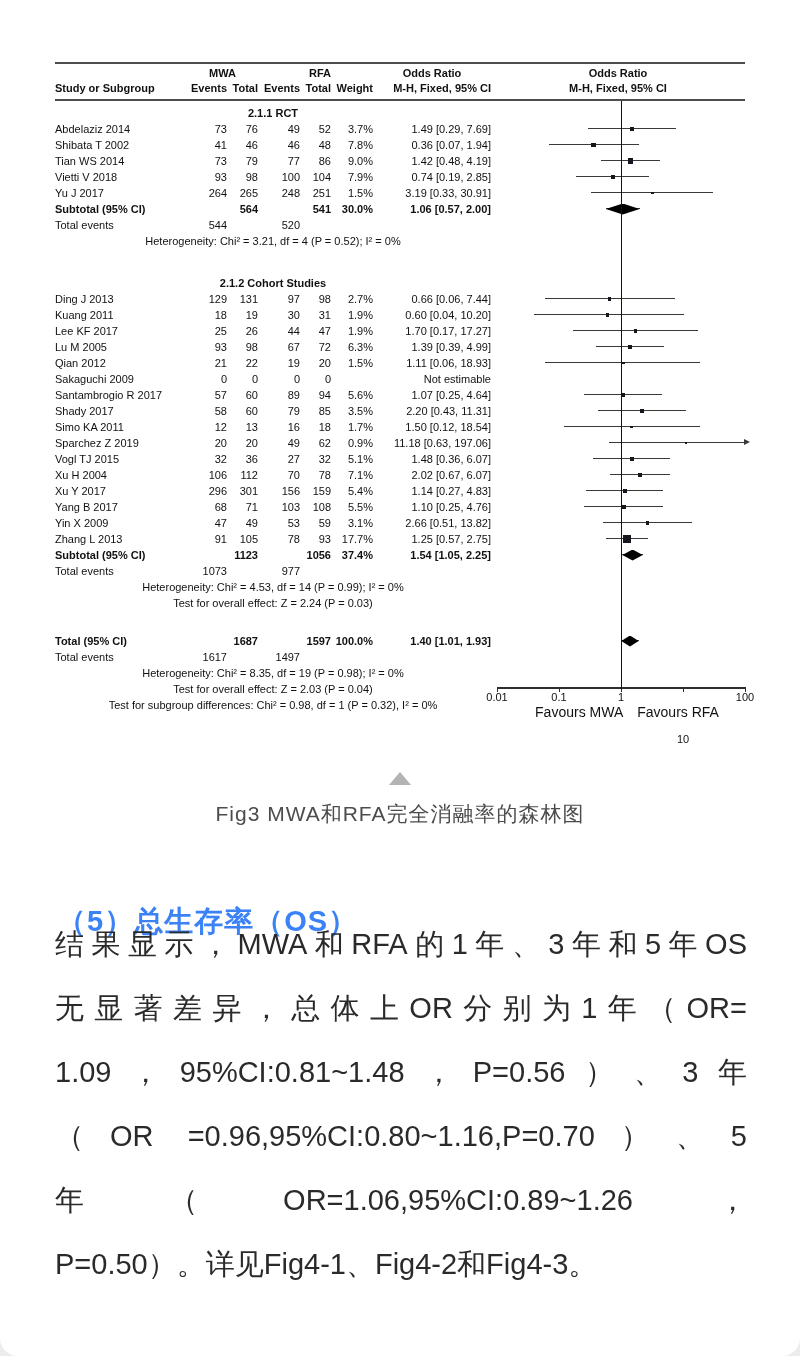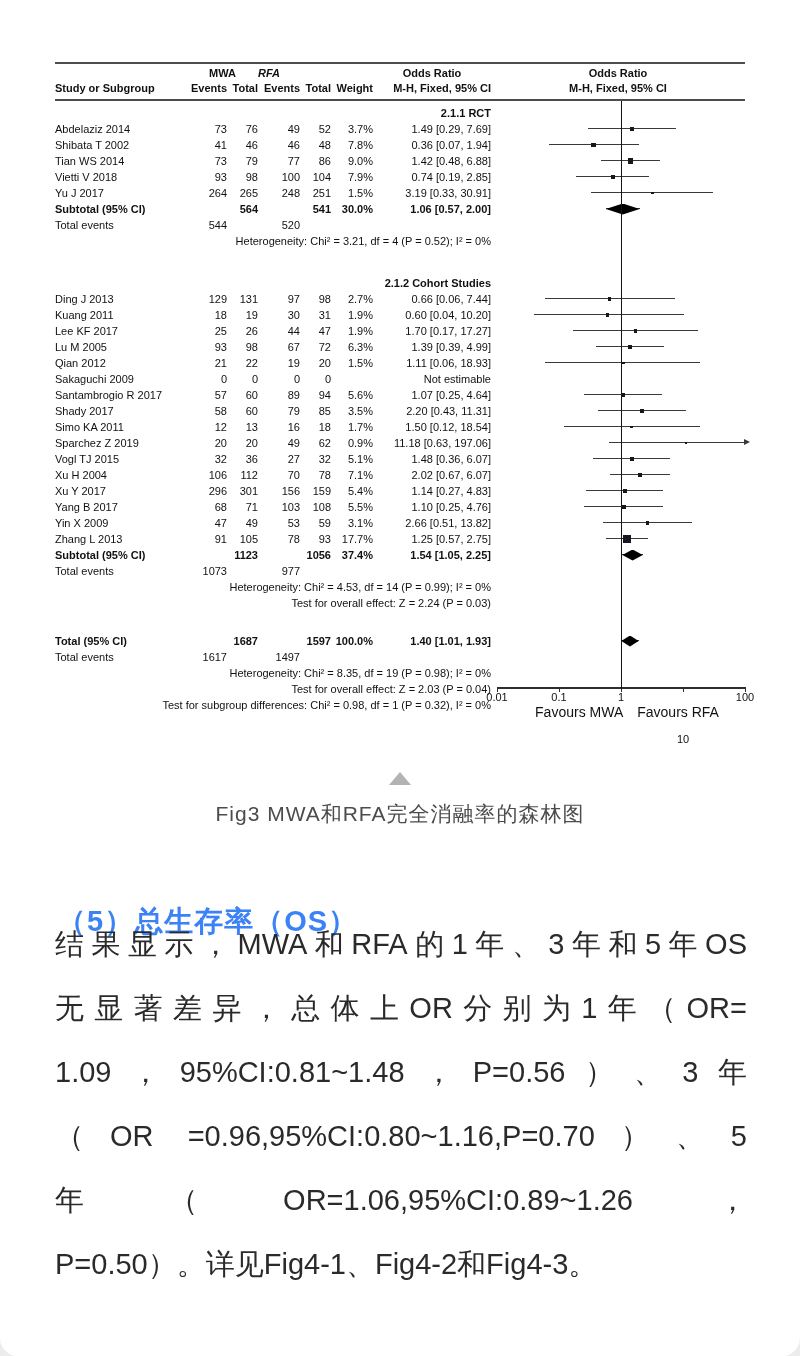--- a/index.html
+++ b/index.html
@@ -15,25 +15,25 @@
   .c-study{width:132px;text-align:left;}
   .c-e1{width:40px;text-align:right;}
   .c-t1{width:31px;text-align:right;}
   .c-e2{width:42px;text-align:right;}
   .c-t2{width:31px;text-align:right;}
   .c-w{width:42px;text-align:right;}
   .c-or{width:118px;text-align:right;}
   .c-plot{width:254px;position:relative;}
   .c-plot-center{width:254px;text-align:center;}
   .span-mwa{width:71px;text-align:center;}
-  .span-rfa{width:73px;text-align:left;font-style:italic;}
+  .span-rfa{width:73px;text-align:right;}
   #fig-body{position:relative;padding-top:4px;}
   .frow{display:flex;height:16px;line-height:16px;}
   .frow.group .c-full, .frow.subtotal, .frow.total{font-weight:bold;}
-  .c-full{width:436px;text-align:right;white-space:nowrap;}
+  .c-full{width:436px;text-align:center;white-space:nowrap;}
   .centerline{position:absolute;width:1.4px;background:#141414;top:0;left:566px;}
   .ciline{position:absolute;height:1.4px;background:#3a3a3a;top:7px;}
   .mk{position:absolute;background:#16161f;}
   .diamond{position:absolute;height:11px;top:2.5px;background:#000;
            clip-path:polygon(0 50%,50% 0,100% 50%,50% 100%);}
   .arrowhead{position:absolute;top:4.4px;width:0;height:0;border-top:3.3px solid transparent;
              border-bottom:3.3px solid transparent;border-left:6px solid #3a3a3a;}
   #axis{position:absolute;left:442px;width:248px;height:44px;}
   .axisline{position:absolute;left:0;top:0;width:248px;height:1.5px;background:#2e2e2e;}
   .tick{position:absolute;top:0;width:1.3px;height:5px;background:#2e2e2e;}
@@ -111,21 +111,21 @@
             <div class="mk" style="height: 4.684px; width: 4.684px; left: 100.149px; top: 5.658px;"></div>
           </div>
         </div>
         <div class="frow study">
           <div class="cell c-study">Tian WS 2014</div>
           <div class="cell c-e1">73</div>
           <div class="cell c-t1">79</div>
           <div class="cell c-e2">77</div>
           <div class="cell c-t2">86</div>
           <div class="cell c-w">9.0%</div>
-          <div class="cell c-or">1.42 [0.48, 6.88]</div>
+          <div class="cell c-or">1.42 [0.48, 4.19]</div>
           <div class="cell c-plot">
             <div class="ciline" style="left: 110.237px; width: 58.3403px;"></div>
             <div class="mk" style="height: 5.02px; width: 5.02px; left: 136.932px; top: 5.49px;"></div>
           </div>
         </div>
         <div class="frow study">
           <div class="cell c-study">Vietti V 2018</div>
           <div class="cell c-e1">93</div>
           <div class="cell c-t1">98</div>
           <div class="cell c-e2">100</div>

